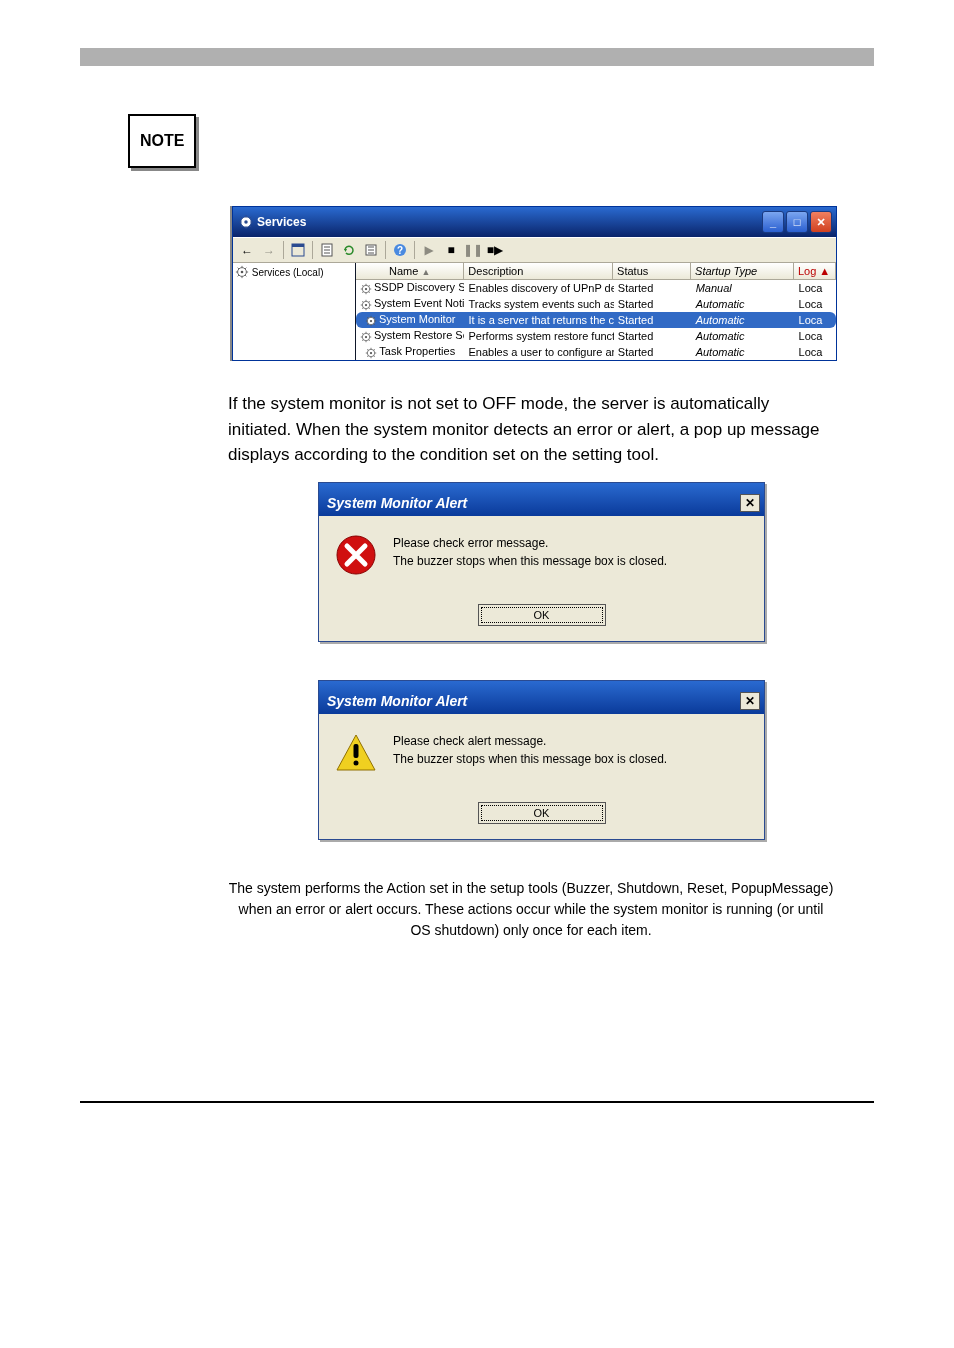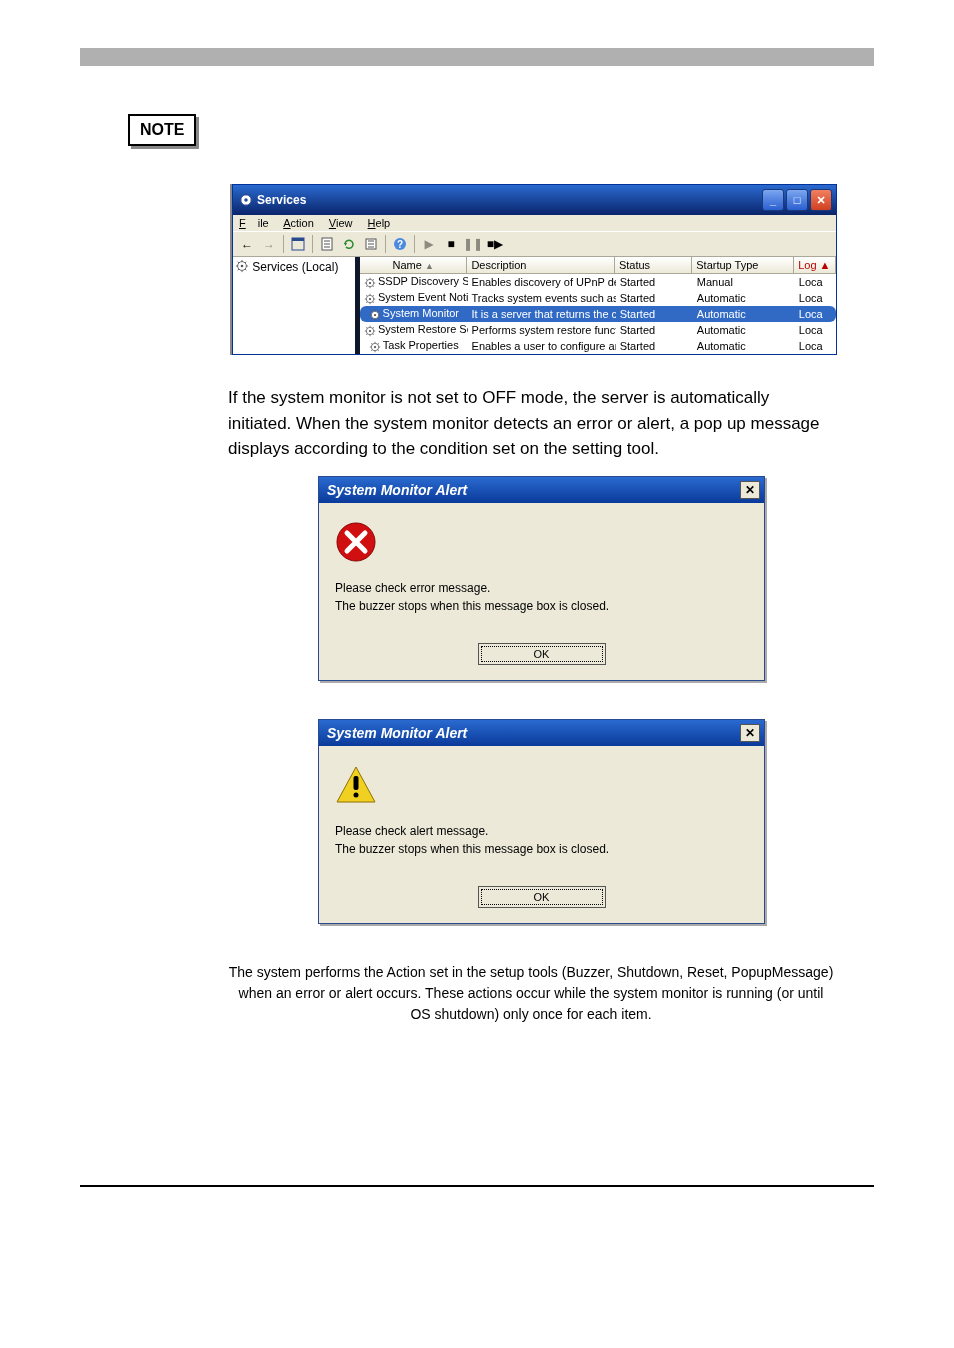--- a/index.html
+++ b/index.html
@@ -15,21 +15,21 @@
     background: #b0b0b0;
     margin: 48px 80px 0 80px;
   }
   .content {
     margin: 0 80px;
     padding-top: 48px;
   }
   .note-box {
     display: inline-block;
     border: 2px solid #000;
-    padding: 5px 10px;
+    padding: 16px 10px;
     font-weight: bold;
     font-size: 16px;
     box-shadow: 3px 3px 0 #888;
     margin-left: 48px;
     margin-bottom: 24px;
   }
   .note-text {
     margin-left: 148px;
     margin-right: 40px;
     font-size: 12.5px;
@@ -103,23 +103,23 @@
   .toolbar .tb-btn {
     width: 20px; height: 20px;
     display:flex; align-items:center; justify-content:center;
     font-size: 12px;
   }
   .toolbar .sep { width:1px; height:18px; background:#aca899; margin:0 2px; }
   .body-row { display:flex; background:#fff; }
   .tree-pane {
     width: 118px;
     background:#fff;
-    border-right:5px solid #0f172a;
+    border-right:1px solid #0f172a;
     padding:2px 2px;
-    font-size: 12px;
+    font-size: 10px;
   }
   .list-pane { flex:1; overflow:hidden; }
   .list-header {
     display:flex;
     background: linear-gradient(to bottom,#fff,#ece9d8);
     border-bottom:1px solid #aca899;
     font-size:11px;
   }
   .list-header .col {
     padding:2px 4px;
@@ -137,21 +137,21 @@
   .list-body .row .cell {
     padding:0 4px;
     white-space:nowrap; overflow:hidden;
   }
   .list-body .row.selected {
     background:#316ac5; color:#fff;border-radius:6px;
   }
   .col-name { width:108px;text-align:center; }
   .col-desc { width:152px; }
   .col-status { width:75px; }
-  .col-startup { width:102px; }
+  .col-startup { width:102px;font-style:italic; }
   .col-log  { width:36px; }
 
   .para {
     margin: 30px 40px 14px 148px;
     font-size: 17px;
     line-height: 1.5;
   }
 
   
   .alert-window {
@@ -162,39 +162,38 @@
     font-family: Tahoma, Arial, sans-serif;
     background:#ece9d8;
     box-shadow: 2px 2px 0 #aaa;
   }
   .alert-title {
     background: linear-gradient(to bottom,#2a6ad0,#0a3a9a);
     color:#fff;
     font-style: italic;
     font-weight: bold;
     font-size: 14px;
-    padding: 4px 4px 4px 8px;
+    padding: 11px 4px 4px 8px;
     display:flex; align-items:center;justify-content:flex-end;
   }
   .alert-title .closebtn {
     margin-left:auto;
     width:18px; height:16px;
     background:#ece9d8;
     border:1px solid #555;
     color:#000;
     display:flex;align-items:center;justify-content:center;
     font-style:normal; font-weight:bold; font-size:12px;
   }
   .alert-body {
     display:flex;
     padding:18px 16px 8px 16px;
     font-size:12px;
     align-items:flex-start;
     gap:16px;
-    flex-direction:column;
   }
   .alert-icon { width:42px; height:42px; flex:0 0 42px; }
   .alert-text { line-height:1.5; }
   .alert-btnrow { text-align:center; padding: 4px 0 18px 0; margin-top: 19px; }
   .alert-ok {
     display:inline-block;
     min-width: 80px;
     border:1px dotted #000;
     outline: 1px solid #555;
     outline-offset: 2px;
@@ -235,26 +234,20 @@
             <circle cx="8" cy="8" r="2" fill="#2a4a90"></circle>
             <path d="M8 0v3M8 13v3M0 8h3M13 8h3M2 2l2 2M12 12l2 2M2 14l2-2M12 4l2-2" stroke="#2a4a90"></path>
           </svg>
       </span>
       <span>Services</span>
       <div class="tbuttons">
         <div class="tbtn">_</div>
         <div class="tbtn">□</div>
         <div class="tbtn close">✕</div>
       </div>
-    </div>
-    <div class="menubar">
-      <span><u>F</u><span></span>ile</span>
-      <span><u>A</u>ction</span>
-      <span><u>V</u>iew</span>
-      <span><u>H</u>elp</span>
     </div>
     <div class="toolbar">
       <div class="tb-btn">←</div>
       <div class="tb-btn" style="opacity:.4">→</div>
       <div class="sep"></div>
       <div class="tb-btn">
           <svg width="14" height="14" viewBox="0 0 14 14">
             <rect x="1" y="1" width="12" height="12" fill="none" stroke="#2a4a90"></rect>
             <rect x="1" y="1" width="12" height="3" fill="#2a4a90"></rect>
           </svg>

